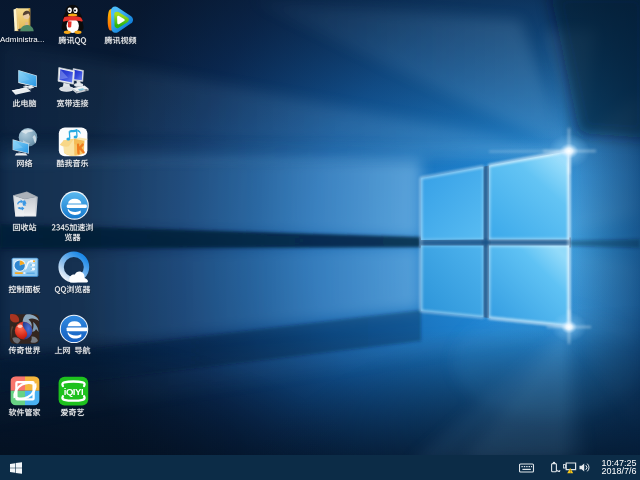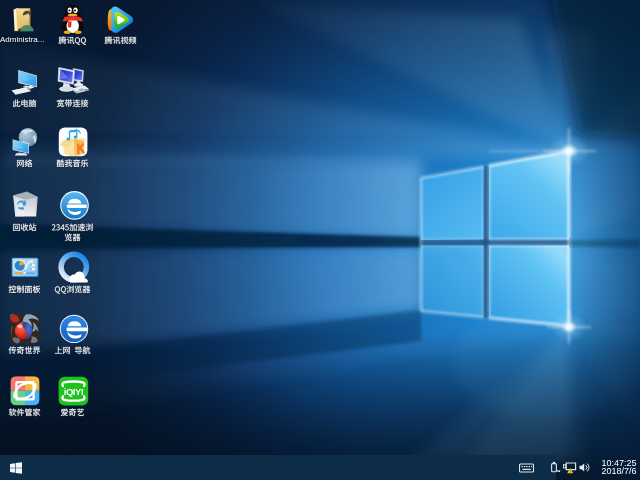--- a/index.html
+++ b/index.html
@@ -1,17 +1,17 @@
 <!DOCTYPE html>
 <html><head><meta charset="utf-8"><style>
 *{margin:0;padding:0;box-sizing:border-box}
 html,body{width:640px;height:480px;overflow:hidden;background:#071b36;font-family:"Liberation Sans",sans-serif}
 .ab{position:absolute;display:block}
 #wall{position:absolute;left:0;top:0}
-#bar{position:absolute;left:0;top:455px;width:556px;height:25px;background:#0c2c47}
+#bar{position:absolute;left:0;top:455px;width:640px;height:25px;background:#0c2c47}
 #bar .ab{position:fixed}
 .tlbl{color:#fff;font-size:8px;text-align:left;text-shadow:0.8px 1px 1px rgba(8,18,36,0.9)}
 .clk{color:#fff;font-size:9px;line-height:8.4px;padding-top:1px}
 </style></head><body>
 <svg id="wall" width="640" height="480" viewBox="0 0 640 480">
 <defs>
 <radialGradient id="bg" cx="548" cy="243" r="470" gradientUnits="userSpaceOnUse">
  <stop offset="0" stop-color="#2f9ce4"></stop>
  <stop offset="0.22" stop-color="#1f83d0"></stop>
  <stop offset="0.5" stop-color="#1460a8"></stop>

